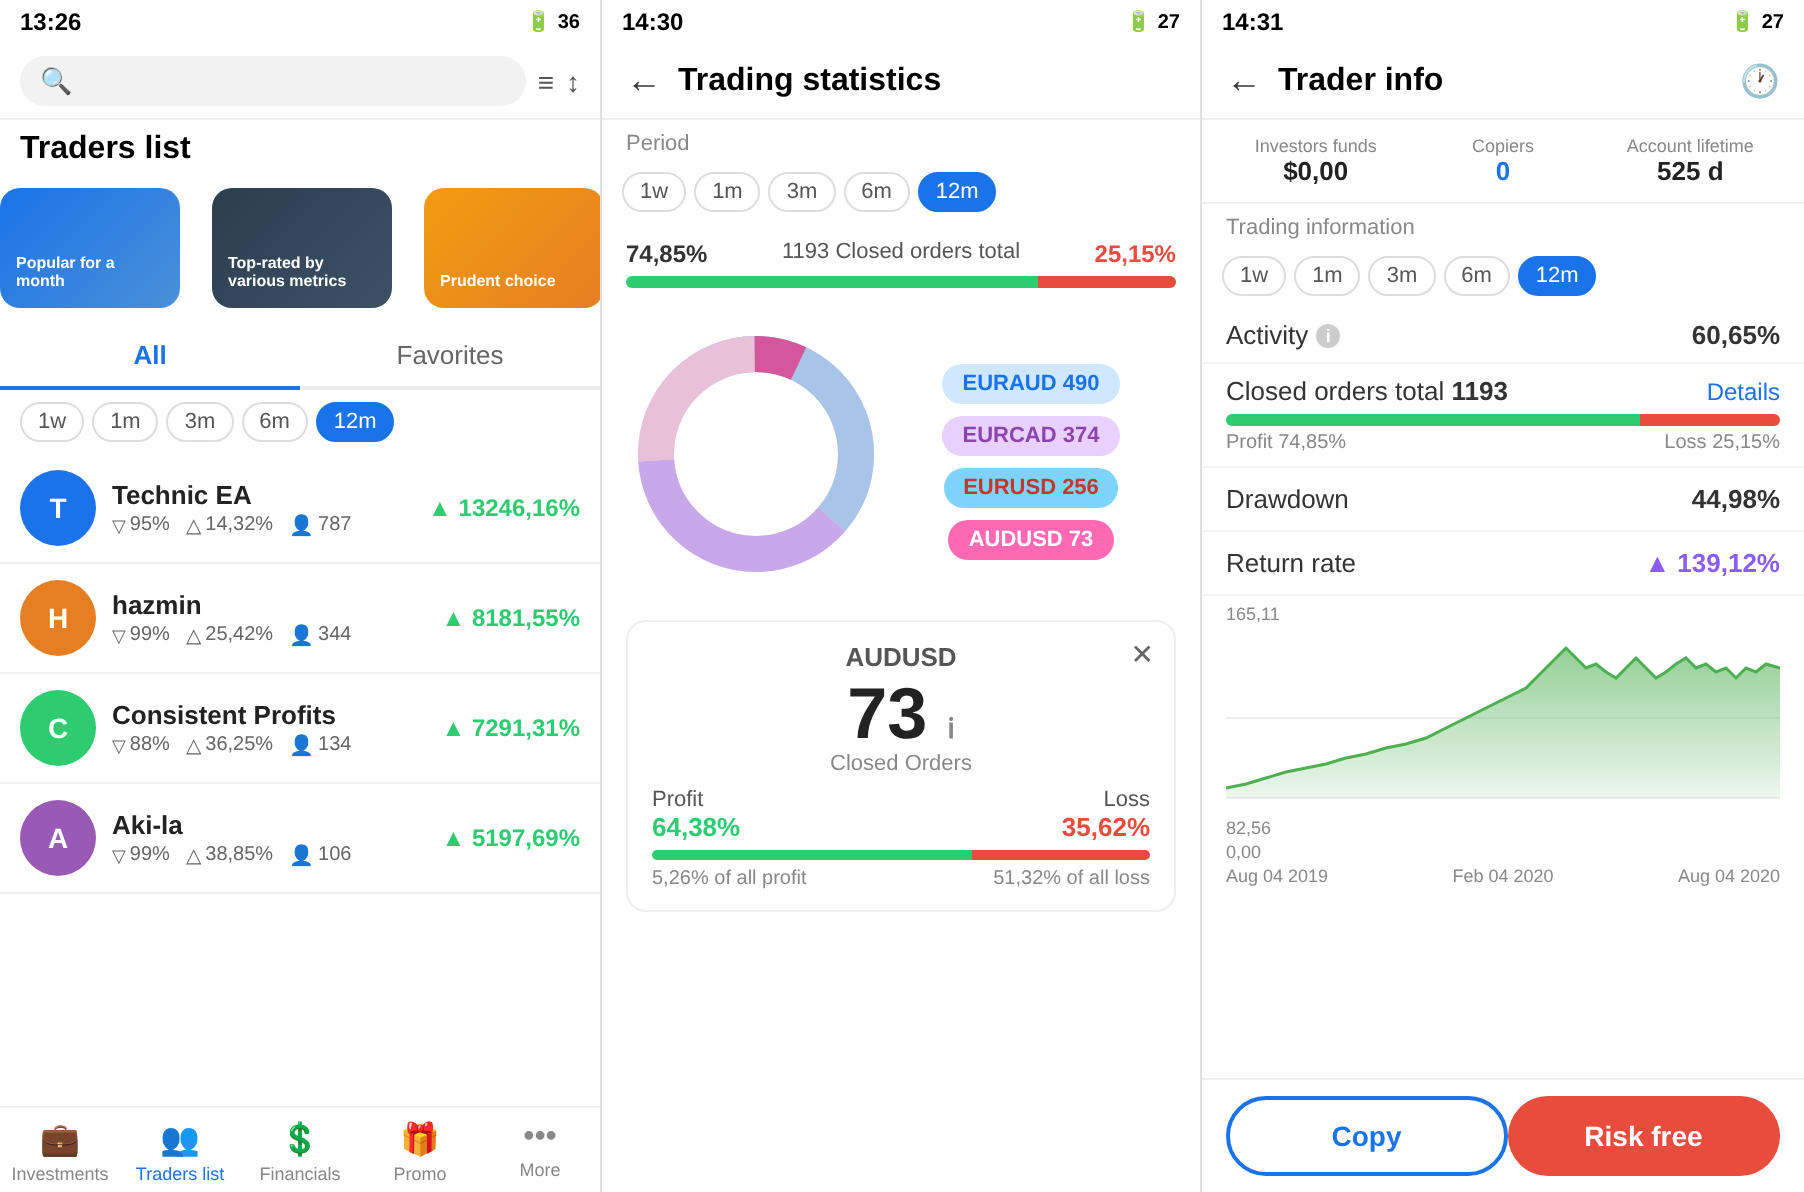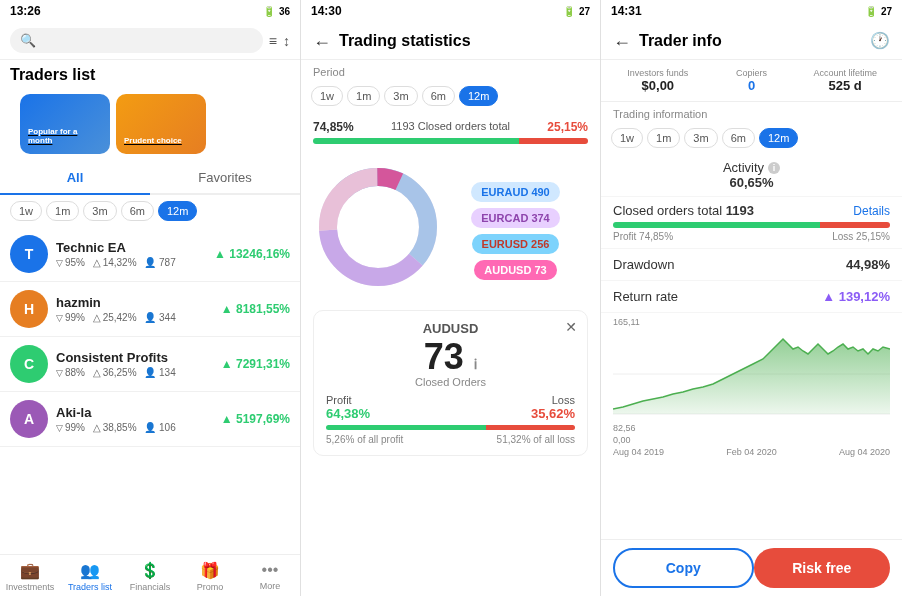--- a/index.html
+++ b/index.html
@@ -53,24 +53,23 @@
       font-size: 12px;
       display: flex;
       align-items: center;
       gap: 5px;
     }
     .search-input span { color: #999; font-size: 13px; }
     .filter-icon { color: #555; font-size: 14px; cursor: pointer; }
 
     .banner-row {
       display: flex;
-      gap: 6px;
-      padding: 8px 20px;
+      gap: 16px;
+      padding: 8px 0;
       overflow-x: auto;
-      text-decoration: underline;
     }
     .banner-card {
       border-radius: 10px;
       padding: 8px;
       width: 90px;
       min-width: 90px;
       height: 60px;
       display: flex;
       align-items: flex-end;
       font-size: 9px;
@@ -305,21 +304,20 @@
     .info-stat-label { font-size: 9px; color: #888; }
     .info-stat-value { font-size: 13px; font-weight: 700; color: #222; }
     .info-stat-value.blue { color: #1a73e8; }
 
     .activity-row {
       display: flex;
       justify-content: space-between;
       align-items: center;
       padding: 6px 12px;
       border-bottom: 1px solid #f5f5f5;
-      flex-direction: column;
     }
     .activity-label { font-size: 13px; color: #333; display: flex; align-items: center; gap: 4px; }
     .activity-value { font-size: 13px; font-weight: 600; color: #333; }
 
     .orders-row {
       padding: 6px 12px;
       border-bottom: 1px solid #f5f5f5;
     }
     .orders-header {
       display: flex;
@@ -434,20 +432,23 @@
     <span class="filter-icon">≡</span>
     <span class="filter-icon">↕</span>
   </div>
 
   <div style="padding: 6px 10px 2px; font-size: 16px; font-weight: 700;">Traders list</div>
 
   <div class="banner-row">
     <div class="banner-card blue">
       <span style="font-size:8px; line-height:1.2;">Popular for a month</span>
     </div>
+    <div class="banner-card dark">
+      <span style="font-size:8px; line-height:1.2;">Top-rated by various metrics</span>
+    </div>
     <div class="banner-card yellow">
       <span style="font-size:8px; line-height:1.2;">Prudent choice</span>
     </div>
   </div>
 
   <div class="tabs-row">
     <div class="tab-item active">All</div>
     <div class="tab-item">Favorites</div>
   </div>
 

